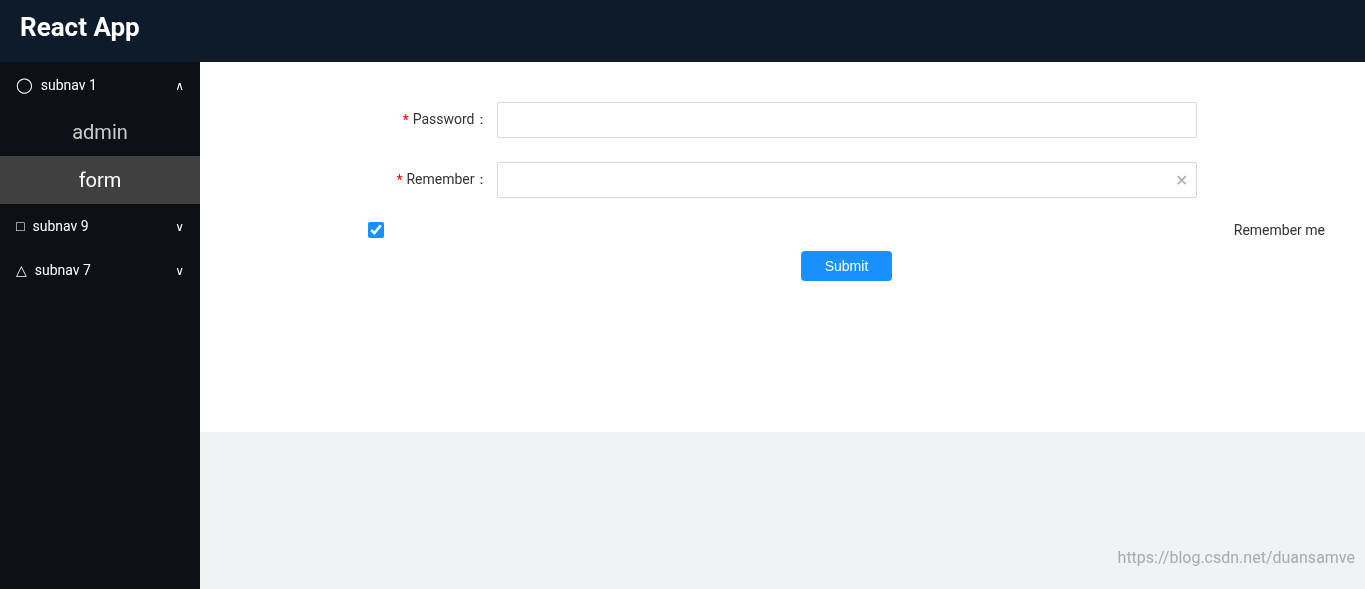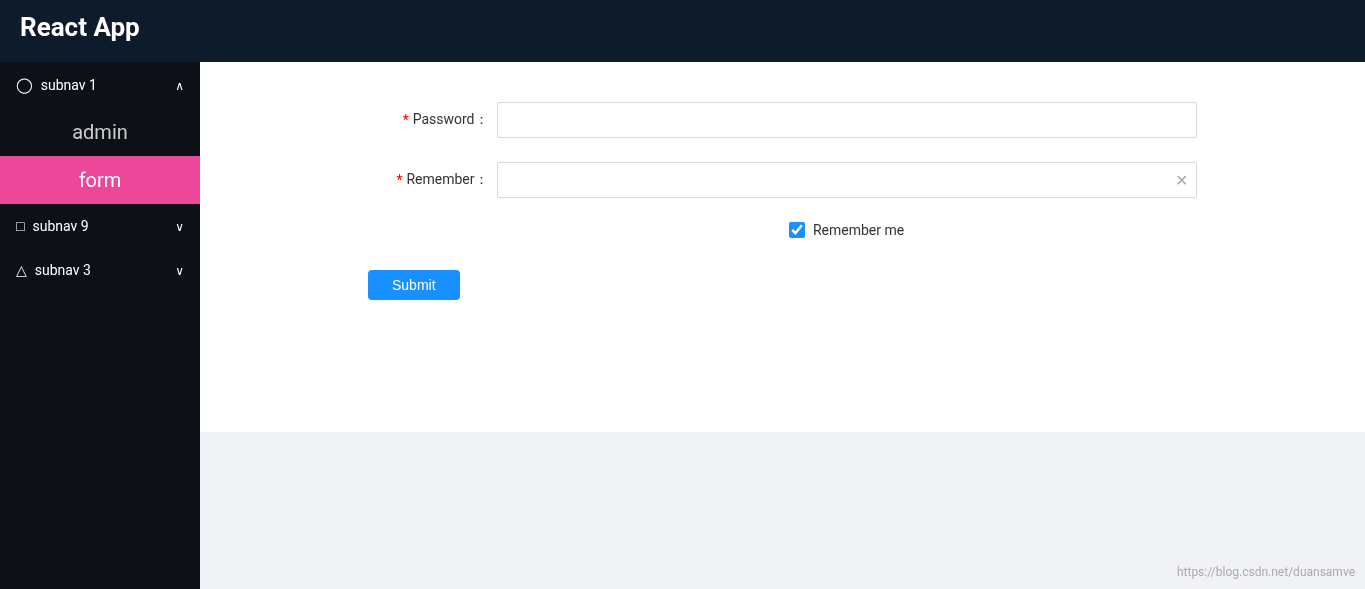--- a/index.html
+++ b/index.html
@@ -69,21 +69,21 @@
 
     .sidebar-subnav-item {
       padding: 12px 16px;
       color: #ccc;
       cursor: pointer;
       font-size: 20px;
       text-align: center;
     }
 
     .sidebar-subnav-item.active {
-      background-color: #ec4899;
+      background-color: #404040;
       color: white;
     }
 
     .chevron-up::after {
       content: '∧';
       font-size: 12px;
     }
 
     .chevron-down::after {
       content: '∨';
@@ -162,61 +162,62 @@
       transform: translateY(-50%);
       color: #aaa;
       cursor: pointer;
       font-size: 16px;
     }
 
     
     .checkbox-row {
       display: flex;
       align-items: center;
-      justify-content: center;
-      margin-bottom: 32px;
+      justify-content: space-between;
+      margin-bottom: 13px;
       margin-left: 128px;
     }
 
     .checkbox-input {
       width: 16px;
       height: 16px;
       accent-color: #1890ff;
       cursor: pointer;
       margin-right: 8px;
     }
 
     .checkbox-label {
       font-size: 14px;
       color: #333;
     }
 
     
     .submit-row {
       display: flex;
+      justify-content: center;
       margin-left: 128px;
     }
 
     .submit-btn {
       background-color: #1890ff;
       color: white;
       border: none;
       border-radius: 4px;
       padding: 7px 24px;
       font-size: 14px;
       cursor: pointer;
     }
 
     
     .watermark {
       position: fixed;
-      bottom: 10px;
+      bottom: 22px;
       right: 10px;
       color: #aaa;
-      font-size: 12px;
+      font-size: 16px;
     }
   </style>
 </head>
 <body>
 
 <div class="header">
   <span class="header-title">React App</span>
 </div>
 
 <div class="layout">
@@ -242,21 +243,21 @@
       <div class="left">
         <span style="font-size:14px;">□</span>
         <span>subnav 9</span>
       </div>
       <span class="chevron-down"></span>
     </div>
 
     <div class="sidebar-nav-item">
       <div class="left">
         <span style="font-size:14px;">△</span>
-        <span>subnav 3</span>
+        <span>subnav 7</span>
       </div>
       <span class="chevron-down"></span>
     </div>
 
   </div>
 
   <div class="content">
     <div class="content-inner">
 
       <div class="form-row">

